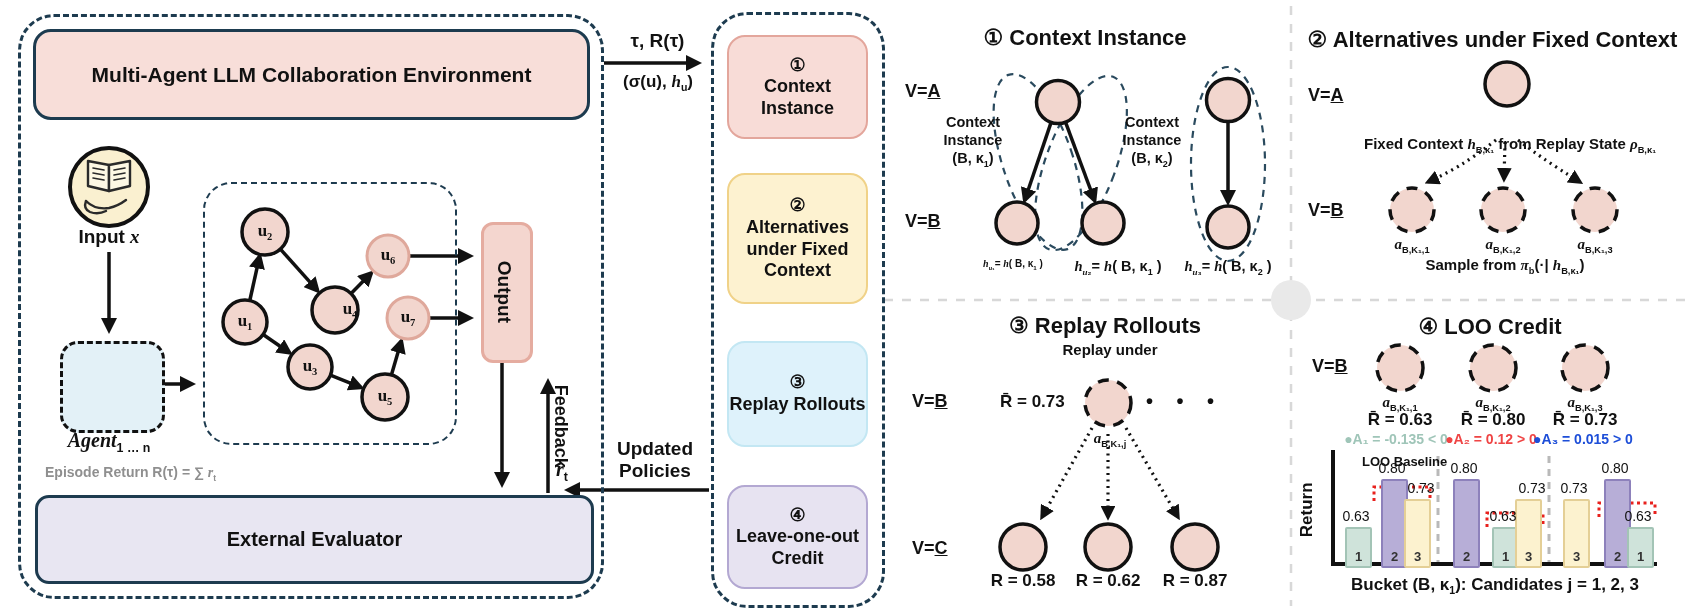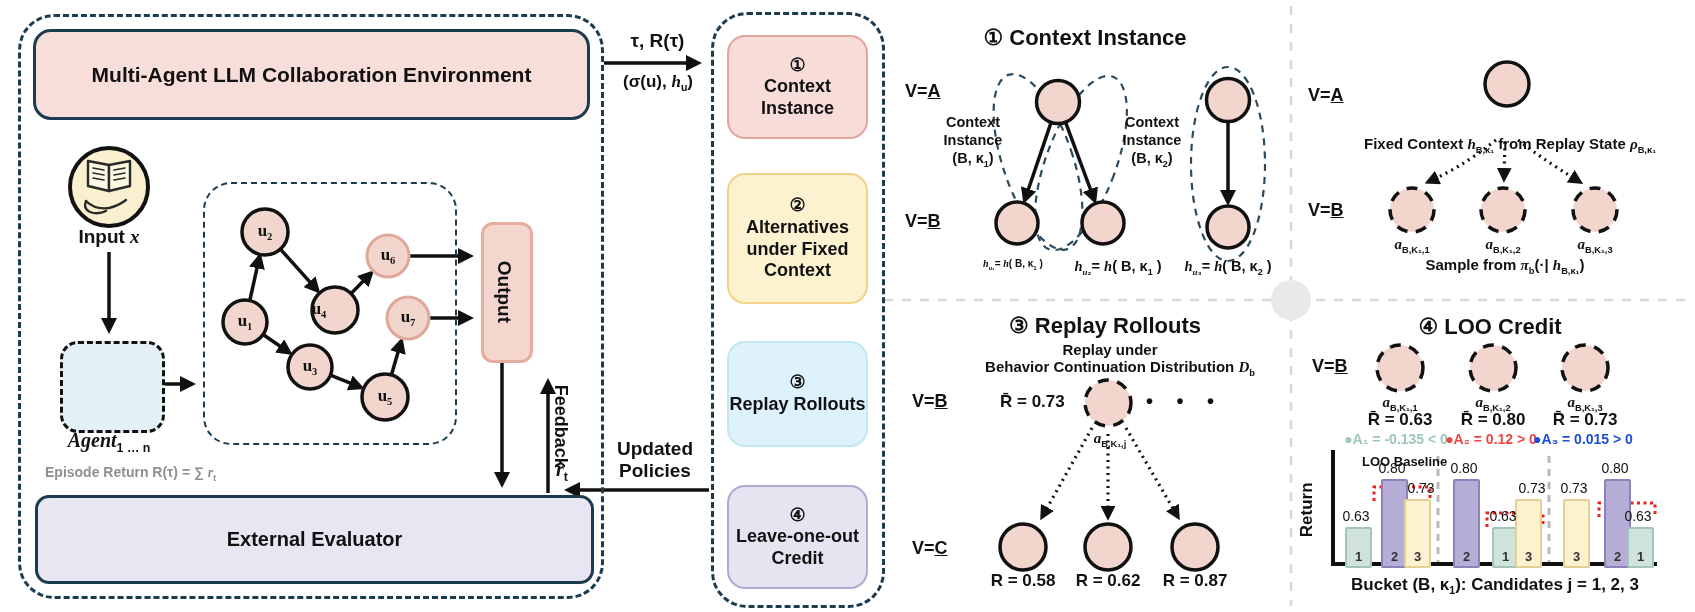--- a/index.html
+++ b/index.html
@@ -186,21 +186,21 @@
   <div class="t b c nw" style="left:59px;top:226px;width:100px;font-size:19px;">Input <i>x</i></div>
 
   <div class="abs agent-box"></div>
   <div class="t b c nw" style="left:49px;top:429px;width:120px;font-size:20px;"><i>Agent</i><sub>1 … n</sub></div>
 
   <div class="abs graph-box"></div>
 
   <div class="t node-label" style="left:229px;top:311px;">u<sub>1</sub></div>
   <div class="t node-label" style="left:249px;top:221px;">u<sub>2</sub></div>
   <div class="t node-label" style="left:294px;top:356px;">u<sub>3</sub></div>
-  <div class="t node-label" style="left:303px;top:299px;">u<sub>4</sub></div>
+  <div class="t node-label" style="left:334px;top:299px;">u<sub>4</sub></div>
   <div class="t node-label" style="left:369px;top:386px;">u<sub>5</sub></div>
   <div class="t node-label" style="left:372px;top:245px;">u<sub>6</sub></div>
   <div class="t node-label" style="left:392px;top:307px;">u<sub>7</sub></div>
 
   <div class="abs output-box"></div>
   <div class="t b c nw rot90" style="left:444px;top:281px;width:120px;font-size:19px;">Output</div>
 
   <div class="t b nw gray" style="left:45px;top:464px;font-size:14px;">Episode Return R(τ) = ∑ <i>r</i><sub>t</sub></div>
 
   <div class="abs evaluator-box">
@@ -234,31 +234,31 @@
 
   <div class="t b c nw" style="left:935px;top:25px;width:300px;font-size:22px;">① Context Instance</div>
   <div class="t b nw" style="left:905px;top:81px;font-size:18px;">V=<u>A</u></div>
   <div class="t b nw" style="left:905px;top:211px;font-size:18px;">V=<u>B</u></div>
   <div class="t b c" style="left:923px;top:113px;width:100px;font-size:14.5px;line-height:1.25;">Context<br>Instance<br>(B, κ<sub>1</sub>)</div>
   <div class="t b c" style="left:1103px;top:113px;width:98px;font-size:14.5px;line-height:1.25;">Context<br>Instance<br>(B, κ<sub>2</sub>)</div>
   <div class="t b c nw" style="left:957px;top:258px;width:112px;font-size:10px;"><i>h</i><sub><i>u</i>₁</sub>= <i>h</i>( B, κ<sub>1</sub> )</div>
   <div class="t b c nw" style="left:1062px;top:258px;width:112px;font-size:14.5px;"><i>h</i><sub><i>u</i>₂</sub>= <i>h</i>( B, κ<sub>1</sub> )</div>
   <div class="t b c nw" style="left:1172px;top:258px;width:112px;font-size:14.5px;"><i>h</i><sub><i>u</i>₃</sub>= <i>h</i>( B, κ<sub>2</sub> )</div>
 
+  <div class="t b c nw" style="left:1300px;top:27px;width:385px;font-size:22px;">② Alternatives under Fixed Context</div>
   <div class="t b nw" style="left:1308px;top:85px;font-size:18px;">V=<u>A</u></div>
   <div class="t b nw" style="left:1308px;top:200px;font-size:18px;">V=<u>B</u></div>
   <div class="t b c nw" style="left:1330px;top:112px;width:360px;font-size:15px;margin-top:23px;">Fixed Context <i>h</i><sub>B,κ₁</sub> from Replay State <i>ρ</i><sub>B,κ₁</sub></div>
   <div class="t b c nw" style="left:1367px;top:235px;width:90px;font-size:15px;"><i>a</i><sub>B,K₁,1</sub></div>
   <div class="t b c nw" style="left:1458px;top:235px;width:90px;font-size:15px;"><i>a</i><sub>B,K₁,2</sub></div>
   <div class="t b c nw" style="left:1550px;top:235px;width:90px;font-size:15px;"><i>a</i><sub>B,K₁,3</sub></div>
   <div class="t b c nw" style="left:955px;top:313px;width:300px;font-size:22px;">③ Replay Rollouts</div>
 
   <div class="t b c nw" style="left:1385px;top:256px;width:240px;font-size:15px;">Sample from <i>π</i><sub>b</sub>(·| <i>h</i><sub>B,κ₁</sub>)</div>
   <div class="t b c nw" style="left:1020px;top:341px;width:180px;font-size:15px;">Replay under</div>
-  <div class="t b c nw" style="left:950px;top:358px;width:340px;font-size:15px;">Behavior Continuation Distribution <i>D</i><sub>b</sub></div>
   <div class="t b nw" style="left:912px;top:391px;font-size:18px;">V=<u>B</u></div>
   <div class="t b nw" style="left:1000px;top:392px;font-size:17px;">R̄ = 0.73</div>
   <div class="t b c nw" style="left:1065px;top:429px;width:90px;font-size:15px;"><i>a</i><sub>B,K₁,j</sub></div>
   <div class="t b nw" style="left:1146px;top:390px;font-size:20px;letter-spacing:9px;">• • •</div>
   <div class="t b nw" style="left:912px;top:538px;font-size:18px;">V=<u>C</u></div>
   <div class="t b c nw" style="left:975px;top:571px;width:96px;font-size:17px;">R = 0.58</div>
   <div class="t b c nw" style="left:1060px;top:571px;width:96px;font-size:17px;">R = 0.62</div>
   <div class="t b c nw" style="left:1147px;top:571px;width:96px;font-size:17px;">R = 0.87</div>
 
   <div class="t b c nw" style="left:1340px;top:314px;width:300px;font-size:22px;">④ LOO Credit</div>

